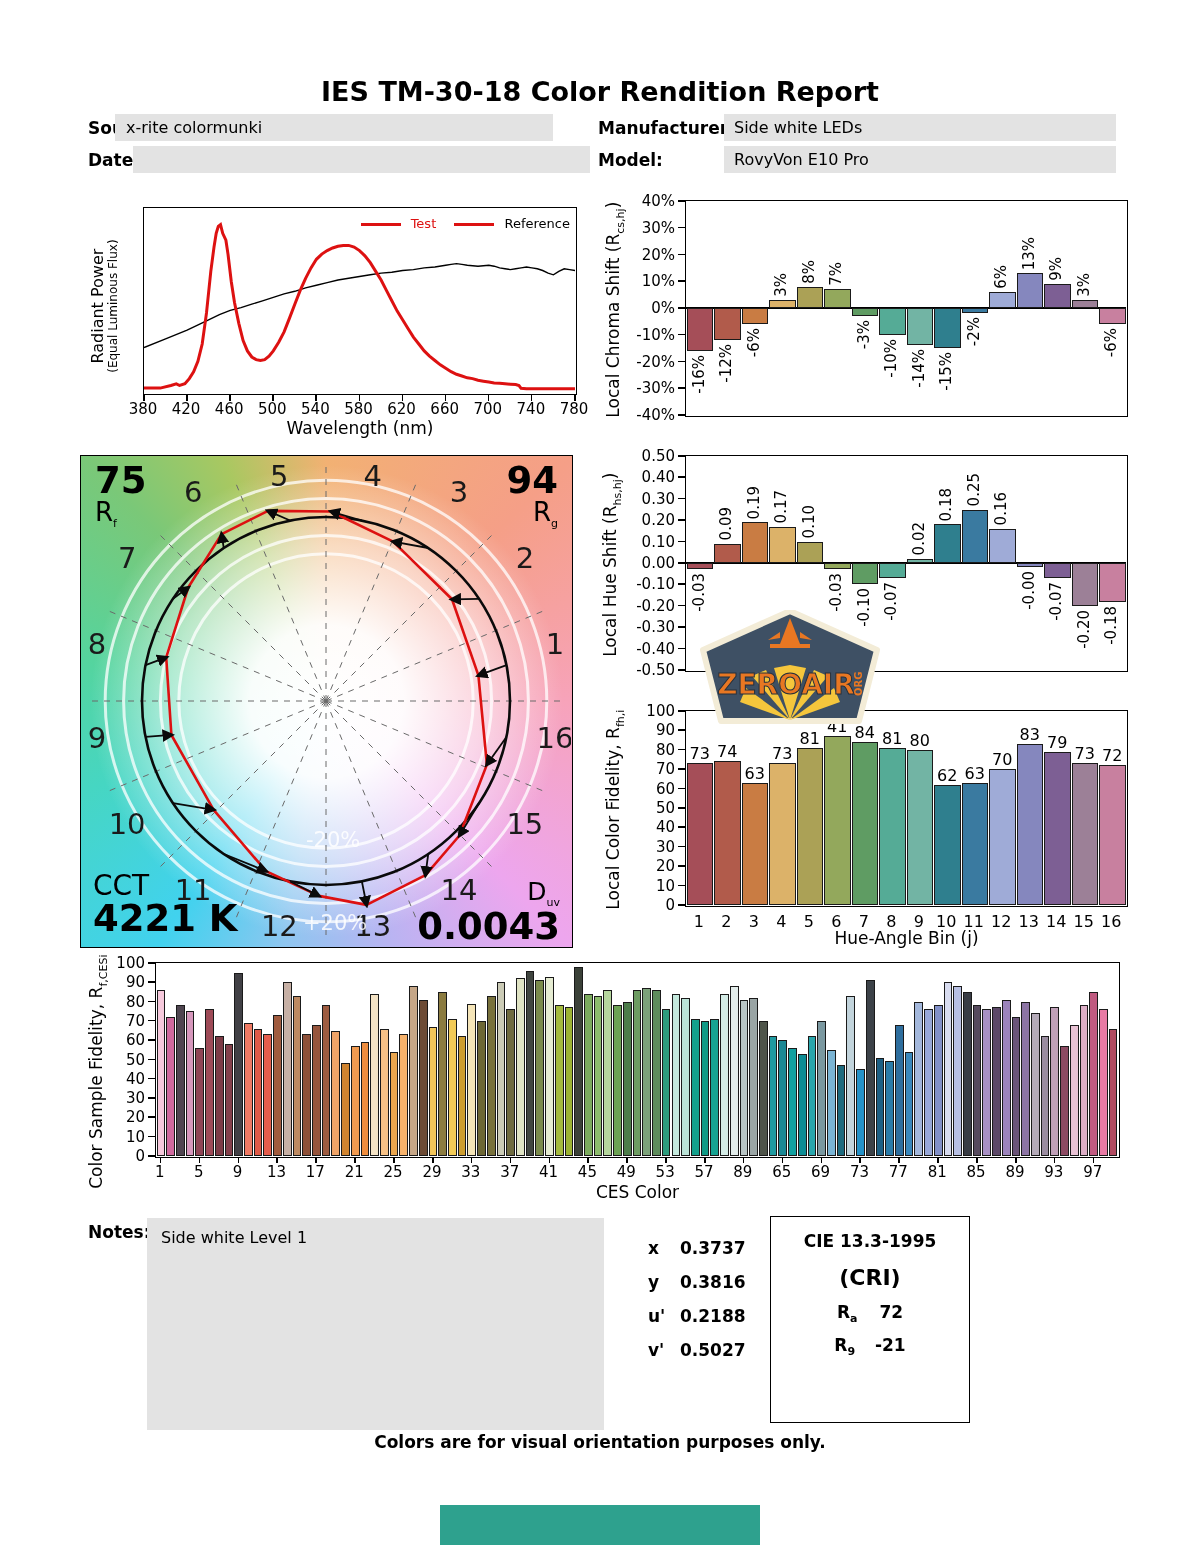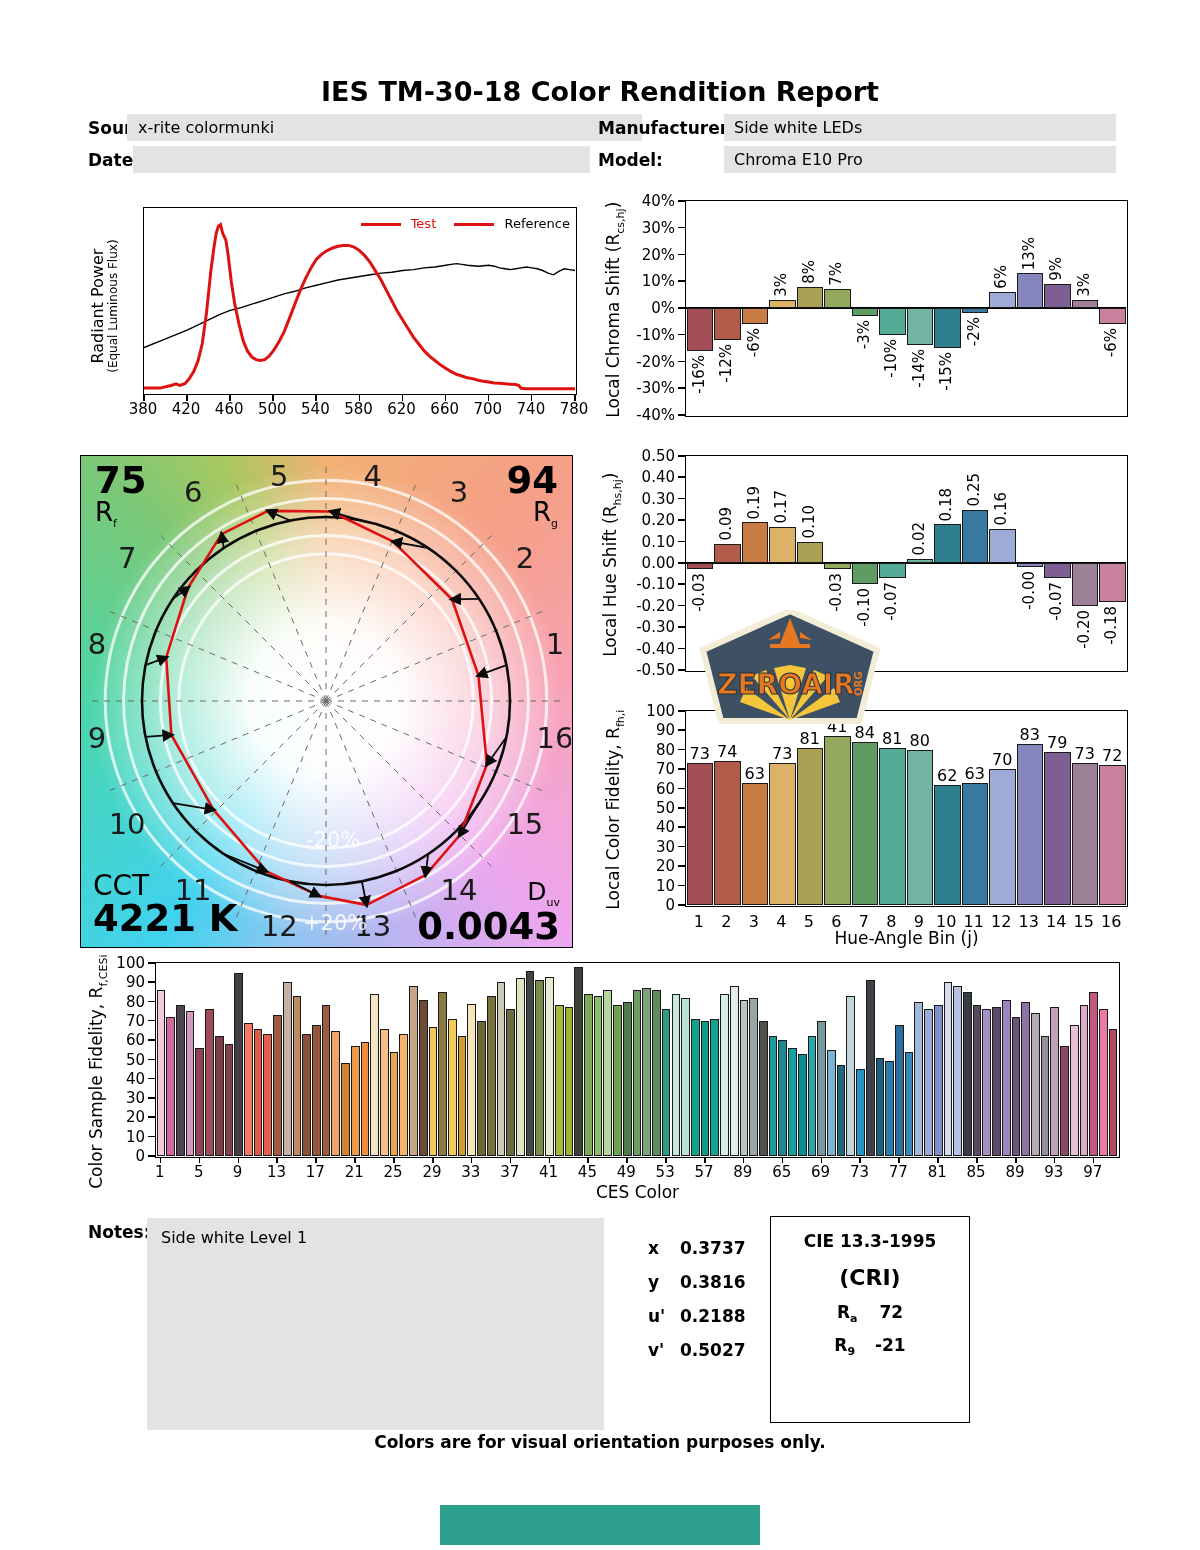--- a/index.html
+++ b/index.html
@@ -43,45 +43,46 @@
   .legend-line{display:inline-block;width:40px;height:3px;vertical-align:middle;}
 </style>
 </head>
 <body>
 
 <div id="page">
 
   <div class="abs" id="report-title">IES TM-30-18 Color Rendition Report</div>
 
   <div class="abs meta-label" style="left:88px;top:118px;">Source:</div>
-  <div class="abs meta-box" style="left:127px;top:114px;width:515px;padding-left:11px;">x-rite colormunki</div>
+  <div class="abs meta-box" style="left:115px;top:114px;width:438px;padding-left:11px;">x-rite colormunki</div>
   <div class="abs meta-label" style="left:598px;top:118px;">Manufacturer:</div>
   <div class="abs meta-box" style="left:724px;top:114px;width:392px;">Side white LEDs</div>
   <div class="abs meta-label" style="left:88px;top:150px;">Date:</div>
   <div class="abs meta-box" style="left:133px;top:146px;width:457px;"></div>
   <div class="abs meta-label" style="left:598px;top:150px;">Model:</div>
-  <div class="abs meta-box" style="left:724px;top:146px;width:392px;">Chroma E10 Pro</div>
+  <div class="abs meta-box" style="left:724px;top:146px;width:392px;">RovyVon E10 Pro</div>
 
   <div class="abs yaxis-title" style="left:-45px;top:290px;width:300px;line-height:1.15;">
     <div style="font-size:16px;">Radiant Power</div>
     <div style="font-size:12px;">(Equal Luminous Flux)</div>
   </div>
   <div class="chart-frame" id="spd-plot" style="left:143px;top:207px;width:434px;height:188px;">
     <svg id="spd-svg" width="431" height="185" style="position:absolute;left:0;top:0;">
         <path d="M0.0 139.5 L21.6 130.8 L43.1 122.2 L64.6 111.8 L75.4 106.6 L86.2 102.3 L97.0 99.7 L107.8 96.2 L118.5 92.8 L129.3 89.3 L140.1 85.8 L150.8 83.3 L161.6 79.8 L172.4 77.2 L183.2 74.6 L194.0 72.0 L204.7 70.3 L215.5 68.5 L226.3 66.8 L237.1 65.1 L247.8 64.2 L258.6 62.5 L269.4 61.6 L280.2 59.9 L290.9 59.0 L301.7 57.3 L307.1 56.4 L312.5 55.6 L317.9 56.4 L323.3 57.3 L334.0 58.2 L344.8 57.3 L350.2 58.2 L355.6 59.9 L361.0 60.8 L366.3 61.6 L371.7 60.8 L377.1 59.9 L382.5 59.0 L387.9 59.9 L393.3 60.8 L398.7 62.5 L404.1 65.1 L409.4 66.8 L414.8 63.4 L420.2 60.8 L425.6 61.6 L431.0 62.5" fill="none" stroke="#000000" stroke-width="1.4"></path>
         <path d="M0.0 180.1 L16.2 180.1 L26.9 177.5 L32.3 175.8 L35.6 177.5 L40.9 175.8 L45.3 170.6 L49.6 163.7 L53.9 153.3 L58.2 136.0 L62.5 104.9 L66.8 63.4 L70.0 39.1 L72.2 25.3 L74.3 18.4 L76.5 16.7 L78.7 25.3 L81.9 32.2 L84.0 46.1 L87.3 73.7 L90.5 94.5 L94.8 115.3 L99.1 132.6 L103.4 142.9 L107.8 149.0 L112.1 151.6 L116.4 152.5 L120.7 151.6 L125.0 148.1 L129.3 142.9 L134.7 134.3 L140.1 123.9 L145.5 110.1 L150.8 96.2 L156.2 82.4 L161.6 70.3 L167.0 59.9 L172.4 51.3 L177.8 46.1 L183.2 42.6 L188.6 40.0 L194.0 38.3 L199.3 37.4 L204.7 37.4 L210.1 39.1 L215.5 42.6 L220.9 47.8 L226.3 54.7 L231.7 63.4 L237.1 72.0 L242.4 82.4 L247.8 92.8 L253.2 103.1 L258.6 111.8 L264.0 120.5 L269.4 129.1 L274.8 136.0 L280.2 142.9 L285.5 148.1 L290.9 152.5 L296.3 156.8 L301.7 160.2 L307.1 163.7 L312.5 166.3 L317.9 168.0 L323.3 169.8 L328.6 170.6 L334.0 172.3 L339.4 173.2 L344.8 174.1 L350.2 174.9 L355.6 175.3 L361.0 175.8 L366.3 176.2 L371.7 176.5 L375.0 177.5 L377.1 180.3 L382.5 180.7 L431.0 180.7" fill="none" stroke="#dd1111" stroke-width="3"></path>
       </svg>
     <div style="position:absolute;right:6px;top:8px;font-size:13px;">
       <span class="legend-line" style="background:#dd1111;"></span>
       <span style="color:#dd1111;margin:0 14px 0 6px;">Test</span>
       <span class="legend-line" style="background:#dd1111;"></span>
       <span style="margin-left:6px;">Reference</span>
     </div>
   </div>
   <div id="spd-xticks"></div>
+  <div class="abs xaxis-title" style="left:143px;top:418px;width:434px;">Wavelength (nm)</div>
 
   <div class="abs yaxis-title" style="left:455px;top:298px;width:320px;">
     <span>Local Chroma Shift (R</span><sub>cs,hj</sub><span>)</span>
   </div>
   <div class="chart-frame" id="chroma-plot" style="left:685px;top:200px;width:443px;height:217px;">
       <div class="abs" style="left: 0px; top: 106.2px; width: 440px; height: 1.6px; background: rgb(0, 0, 0);"></div>
       <div class="bar" style="left: 0.5px; top: 107px; width: 26.5px; height: 42.8px; background: rgb(165, 78, 88);"></div>
       <div class="vlabel" style="left: 3.75px; top: 153.8px;">-16%</div>
       <div class="bar" style="left: 28px; top: 107px; width: 26.5px; height: 32.1px; background: rgb(177, 91, 75);"></div>
       <div class="vlabel" style="left: 31.25px; top: 143.1px;">-12%</div>

